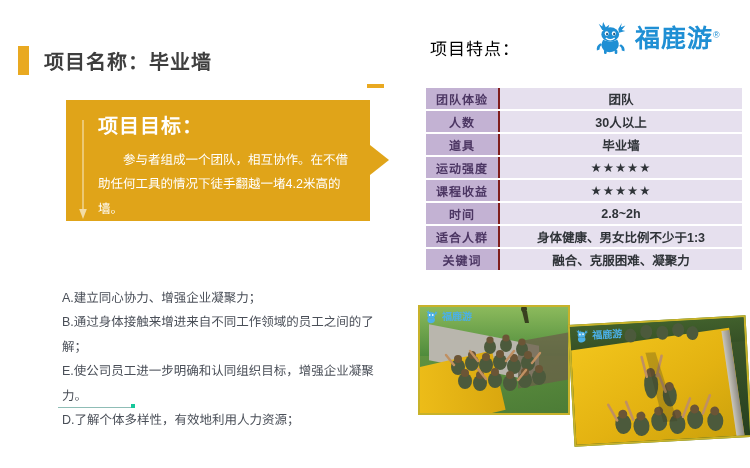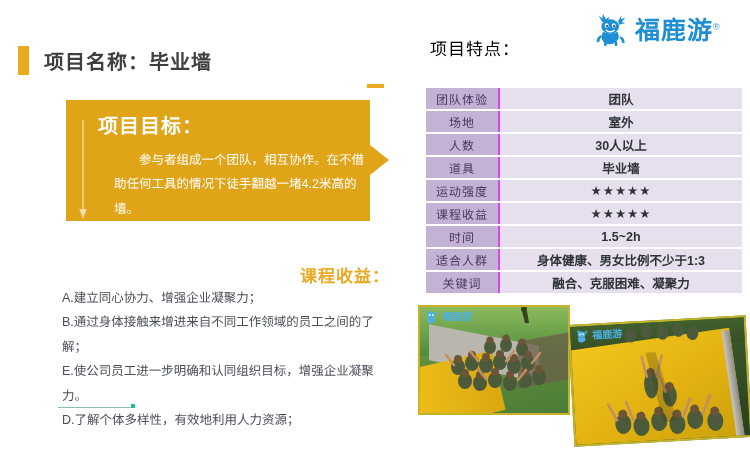--- a/index.html
+++ b/index.html
@@ -6,21 +6,21 @@
   body{
     width:750px;height:468px;
     background:#ffffff;
     font-family:"Liberation Sans","DejaVu Sans",sans-serif;
     overflow:hidden;
     position:relative;
   }
   .slide{position:relative;width:750px;height:468px;overflow:hidden;background:#fff;}
 
   
-  .brand{position:absolute;left:594px;top:14px;display:flex;align-items:center;gap:5px;}
+  .brand{position:absolute;left:594px;top:22px;display:flex;align-items:center;gap:5px;}
   .brand .deer{width:36px;height:32px;display:block;}
   .brand .brand-text{
     font-size:25px;font-weight:bold;color:#1f8fd4;letter-spacing:1px;
     line-height:1;position:relative;
   }
   .brand .reg{font-size:9px;vertical-align:super;color:#1f8fd4;font-weight:normal;}
 
   
   .title-row{position:absolute;left:18px;top:46px;display:flex;align-items:center;}
   .title-bar{width:11px;height:29px;background:#e9a921;display:block;}
@@ -36,21 +36,21 @@
     position:absolute;left:370px;top:145px;width:0;height:0;
     border-top:15px solid transparent;border-bottom:15px solid transparent;
     border-left:19px solid #e0a419;
   }
   .goal-arrow{position:absolute;left:76px;top:120px;width:14px;height:100px;}
   .goal-title{
     position:absolute;left:98px;top:110px;font-size:20px;font-weight:bold;color:#ffffff;
     letter-spacing:1px;
   }
   .goal-body{
-    position:absolute;left:114px;top:148px;width:262px;
+    position:absolute;left:98px;top:148px;width:262px;
     font-size:12.5px;color:#ffffff;line-height:1.95;text-indent:2em;
   }
 
   .benefit-title{
     position:absolute;left:0px;top:262px;width:390px;text-align:right;
     font-size:17px;font-weight:bold;color:#e9a921;letter-spacing:1px;
   }
   .benefit-list{
     position:absolute;left:62px;top:286px;width:330px;
     font-size:12.5px;color:#4a4f58;line-height:1.95;
@@ -67,26 +67,26 @@
   .feature-title{
     position:absolute;left:430px;top:35px;font-size:17px;font-weight:normal;color:#000000;
     letter-spacing:1px;
   }
   .feature-table{
     position:absolute;left:426px;top:86px;width:316px;
     border-collapse:separate;border-spacing:0 2px;
   }
   .feature-table td{padding:0;height:21px;}
   .feature-table td.k{
-    width:72px;background:#c3b2d3;color:#4c3663;font-size:12px;font-weight:normal;
+    width:72px;background:#c3b2d3;color:#4c3663;font-size:12px;font-weight:bold;
     text-align:center;letter-spacing:1px;
   }
   .feature-table td.v{
     background:#e6e0ee;color:#2f3338;font-size:12.5px;font-weight:bold;text-align:center;
-    border-left:2px solid #d946ef;
+    border-left:2px solid #7f1d1d;
   }
   .stars{letter-spacing:1px;font-size:11px;color:#2f3338;}
 
   
   .photo{position:absolute;border:2px solid #c8b22a;overflow:hidden;background:#4a7a2a;}
   .photo-1{left:418px;top:305px;width:148px;height:106px;}
   .photo-2{left:571px;top:320px;width:174px;height:118px;transform:rotate(-3.2deg);
            transform-origin:center center;}
   .ph-watermark{
     position:absolute;left:4px;top:3px;display:flex;align-items:center;gap:2px;z-index:4;
@@ -152,60 +152,55 @@
 
   <div class="goal-box"></div>
   <div class="goal-notch"></div>
   <svg class="goal-arrow" viewBox="0 0 14 100">
     <line x1="7" y1="0" x2="7" y2="90" stroke="#f3dca6" stroke-width="1.3"></line>
     <path d="M7 99 L3.2 89 L10.8 89 Z" fill="#f3dca6"></path>
   </svg>
   <div class="goal-title">项目目标：</div>
   <div class="goal-body">参与者组成一个团队，相互协作。在不借助任何工具的情况下徒手翻越一堵4.2米高的墙。</div>
 
-  <div class="benefit-title">课程收益：</div>
   <div class="benefit-list">
     <div>A.建立同心协力、增强企业凝聚力；</div>
     <div>B.通过身体接触来增进来自不同工作领域的员工之间的了解；</div>
     <div>E.使公司员工进一步明确和认同组织目标，增强企业凝聚力。</div>
     <div>D.了解个体多样性，有效地利用人力资源；</div>
   </div>
   <div class="strike-line"></div>
   <div class="strike-dot"></div>
 
   <div class="feature-title">项目特点：</div>
   <table class="feature-table">
     <tbody>
       <tr>
         <td class="k">团队体验</td>
         <td class="v">团队</td>
       </tr>
       <tr>
-        <td class="k">场地</td>
-        <td class="v">室外</td>
-      </tr>
-      <tr>
         <td class="k">人数</td>
         <td class="v">30人以上</td>
       </tr>
       <tr>
         <td class="k">道具</td>
         <td class="v">毕业墙</td>
       </tr>
       <tr>
         <td class="k">运动强度</td>
         <td class="v stars">★★★★★</td>
       </tr>
       <tr>
         <td class="k">课程收益</td>
         <td class="v stars">★★★★★</td>
       </tr>
       <tr>
         <td class="k">时间</td>
-        <td class="v">1.5~2h</td>
+        <td class="v">2.8~2h</td>
       </tr>
       <tr>
         <td class="k">适合人群</td>
         <td class="v">身体健康、男女比例不少于1:3</td>
       </tr>
       <tr>
         <td class="k">关键词</td>
         <td class="v">融合、克服困难、凝聚力</td>
       </tr>
     </tbody>

